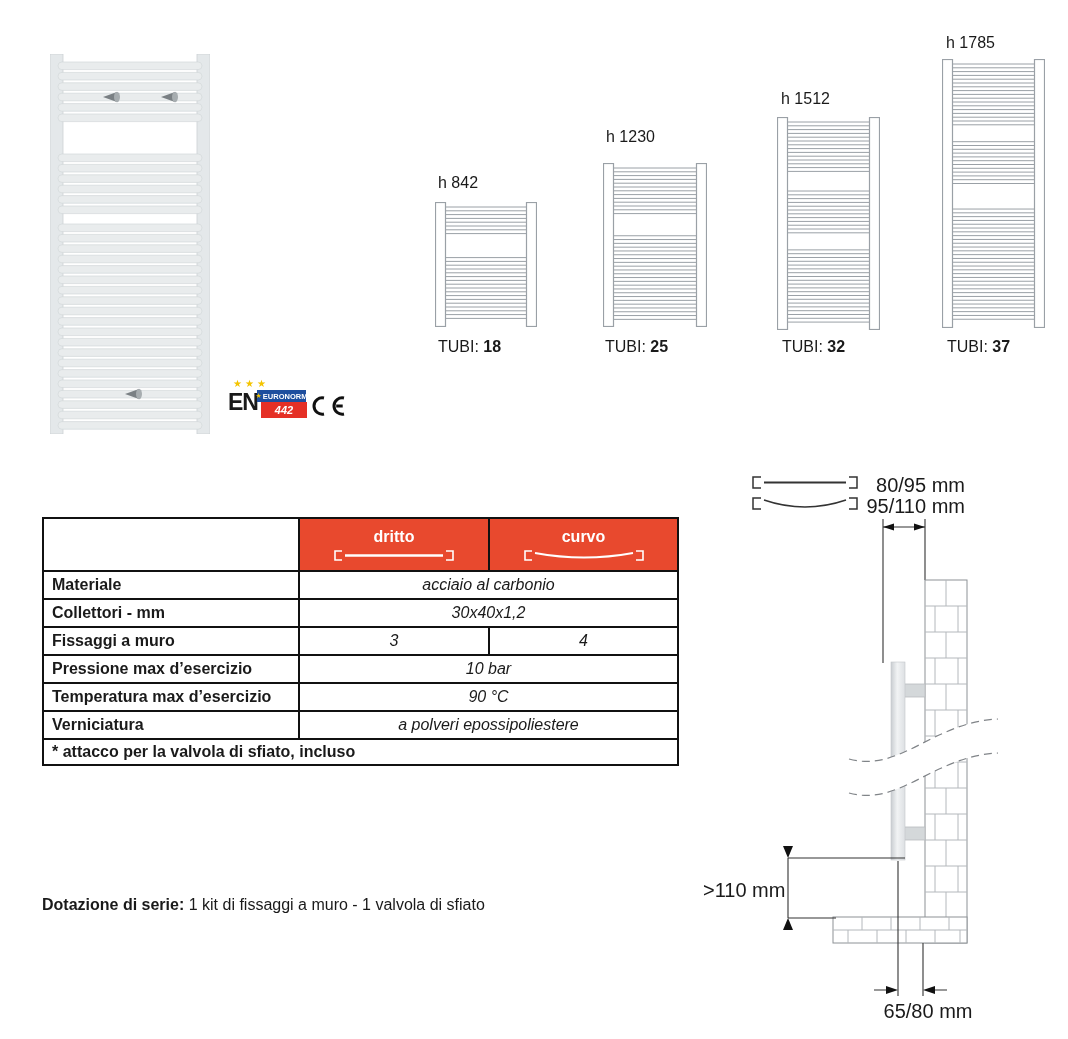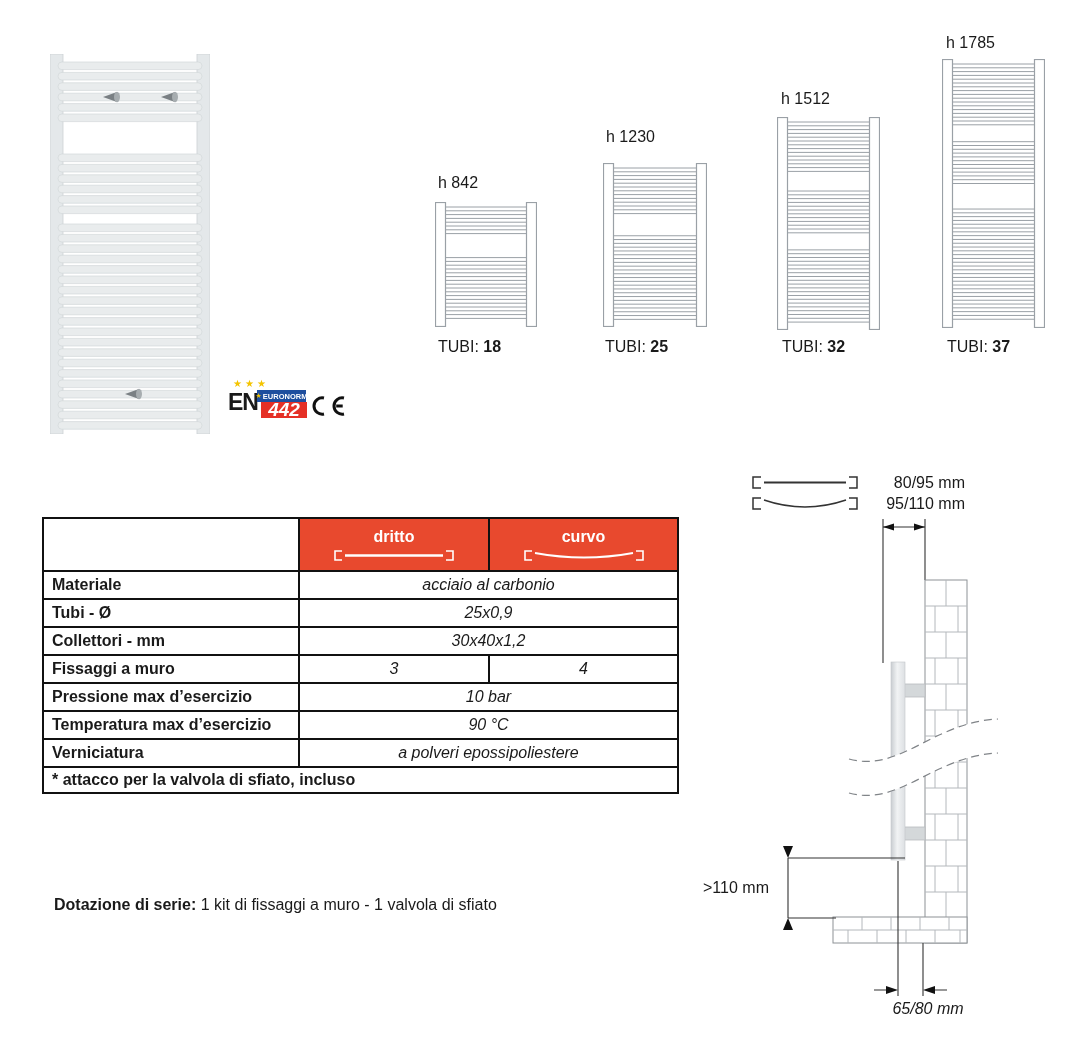--- a/index.html
+++ b/index.html
@@ -17,33 +17,33 @@
   table.spec td,table.spec th{border:2px solid #111;font-size:16px;overflow:hidden;}
   table.spec th{padding:0;}
   td.lbl{font-weight:bold;padding:3px 6px 3px 8px;text-align:left;}
   td.val{text-align:center;padding:2px 4px;font-weight:normal;font-style:italic;}
   tr.std{height:28px;}
   tr.tall{height:55px;}
   th.hdr-red{color:#fff;font-weight:bold;vertical-align:middle;}
   .hdr-inner{display:flex;flex-direction:column;align-items:center;justify-content:center;gap:3px;height:49px;}
   td.footnote{font-weight:bold;font-size:13.5px;padding:3px 6px 3px 8px;height:16px;}
 
-  .dotazione{font-size:16px;white-space:nowrap;margin-left:12px;}
+  .dotazione{font-size:16px;white-space:nowrap;}
   .dotazione b{font-weight:bold;}
 
   
   .en442{position:absolute;left:228px;top:377px;width:122px;height:46px;}
   .en442 .stars{position:absolute;left:5px;top:1px;color:#f4c400;font-size:10px;letter-spacing:3px;}
   .en442 .en{position:absolute;left:0px;top:12px;font-size:23px;font-weight:bold;letter-spacing:-1px;}
   .en442 .blue{position:absolute;left:29px;top:13px;width:49px;height:12px;background:#1d4e9e;
                color:#fff;font-size:7.5px;font-weight:bold;display:flex;align-items:center;justify-content:center;gap:1px;}
   .en442 .blue .st{color:#f4c400;font-size:7px;}
   .en442 .red{position:absolute;left:33px;top:25px;width:46px;height:16px;background:#e53026;
-              color:#fff;font-size:19px;font-weight:bold;font-style:italic;display:flex;align-items:center;justify-content:center;}
-  .diagram-label{font-size:16px;white-space:nowrap;}
+              color:#fff;font-size:11px;font-weight:bold;font-style:italic;display:flex;align-items:center;justify-content:center;}
+  .diagram-label{font-size:20px;white-space:nowrap;}
 </style>
 </head>
 <body>
 
 <div class="page">
 
   <div class="abs" style="left:50px;top:54px;width:160px;height:380px;">
     <svg id="photo-svg" width="160" height="380">
         <rect x="0" y="0" width="13" height="380" fill="#e4e8ea" stroke="#ccd1d4" stroke-width="0.8"></rect>
         <rect x="147" y="0" width="13" height="380" fill="#e4e8ea" stroke="#ccd1d4" stroke-width="0.8"></rect>
@@ -326,24 +326,20 @@
               <path d="M13,4 Q62,13 111,4" fill="none" stroke="#fff" stroke-width="1.8"></path>
             </svg>
           </div>
         </th>
       </tr>
       <tr class="std">
             <td class="lbl">Materiale</td>
             <td class="val" colspan="2">acciaio al carbonio</td>
           </tr>
       <tr class="std">
-            <td class="lbl">Tubi - Ø</td>
-            <td class="val" colspan="2">25x0,9</td>
-          </tr>
-      <tr class="std">
             <td class="lbl">Collettori - mm</td>
             <td class="val" colspan="2">30x40x1,2</td>
           </tr>
       <tr class="std">
             <td class="lbl">Fissaggi a muro</td>
             <td class="val">3</td>
             <td class="val">4</td>
           </tr>
       <tr class="std">
             <td class="lbl">Pressione max d’esercizio</td>
@@ -453,15 +449,15 @@
     <polygon points="788,918 783,930 793,930" fill="#111"></polygon>
 
     <path d="M898,861 V996 M923,943 V996 M874,990 H886 M935,990 H947" stroke="#333" stroke-width="1.1" fill="none"></path>
     <polygon points="898,990 886,986 886,994" fill="#111"></polygon>
     <polygon points="923,990 935,986 935,994" fill="#111"></polygon>
   </svg>
 
   <div class="abs diagram-label" style="left:865px;top:474px;width:100px;text-align:right;">80/95 mm</div>
   <div class="abs diagram-label" style="left:865px;top:495px;width:100px;text-align:right;">95/110 mm</div>
   <div class="abs diagram-label" style="left:703px;top:879px;">&gt;110 mm</div>
-  <div class="abs diagram-label" style="left:878px;top:1000px;width:100px;text-align:center;font-style:italic;">65/80 mm</div>
+  <div class="abs diagram-label" style="left:878px;top:1000px;width:100px;text-align:center;">65/80 mm</div>
 
 </div>
 
 </body></html>

